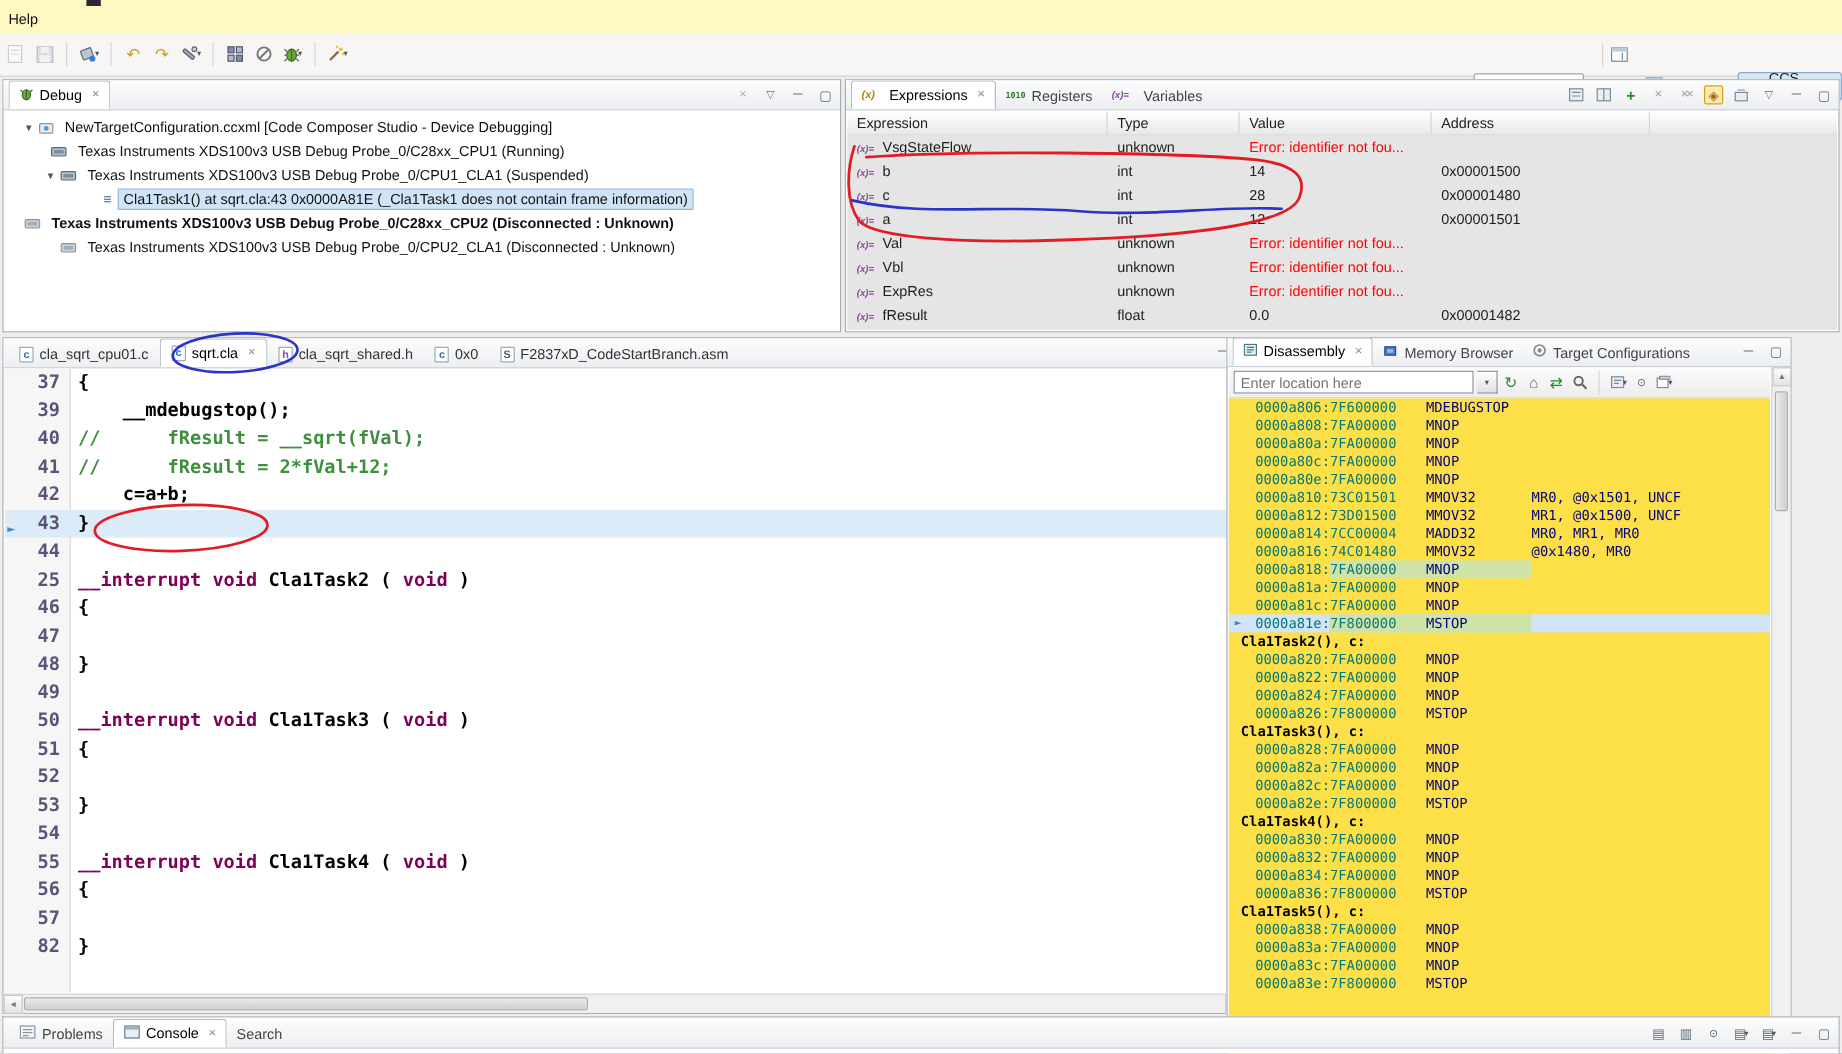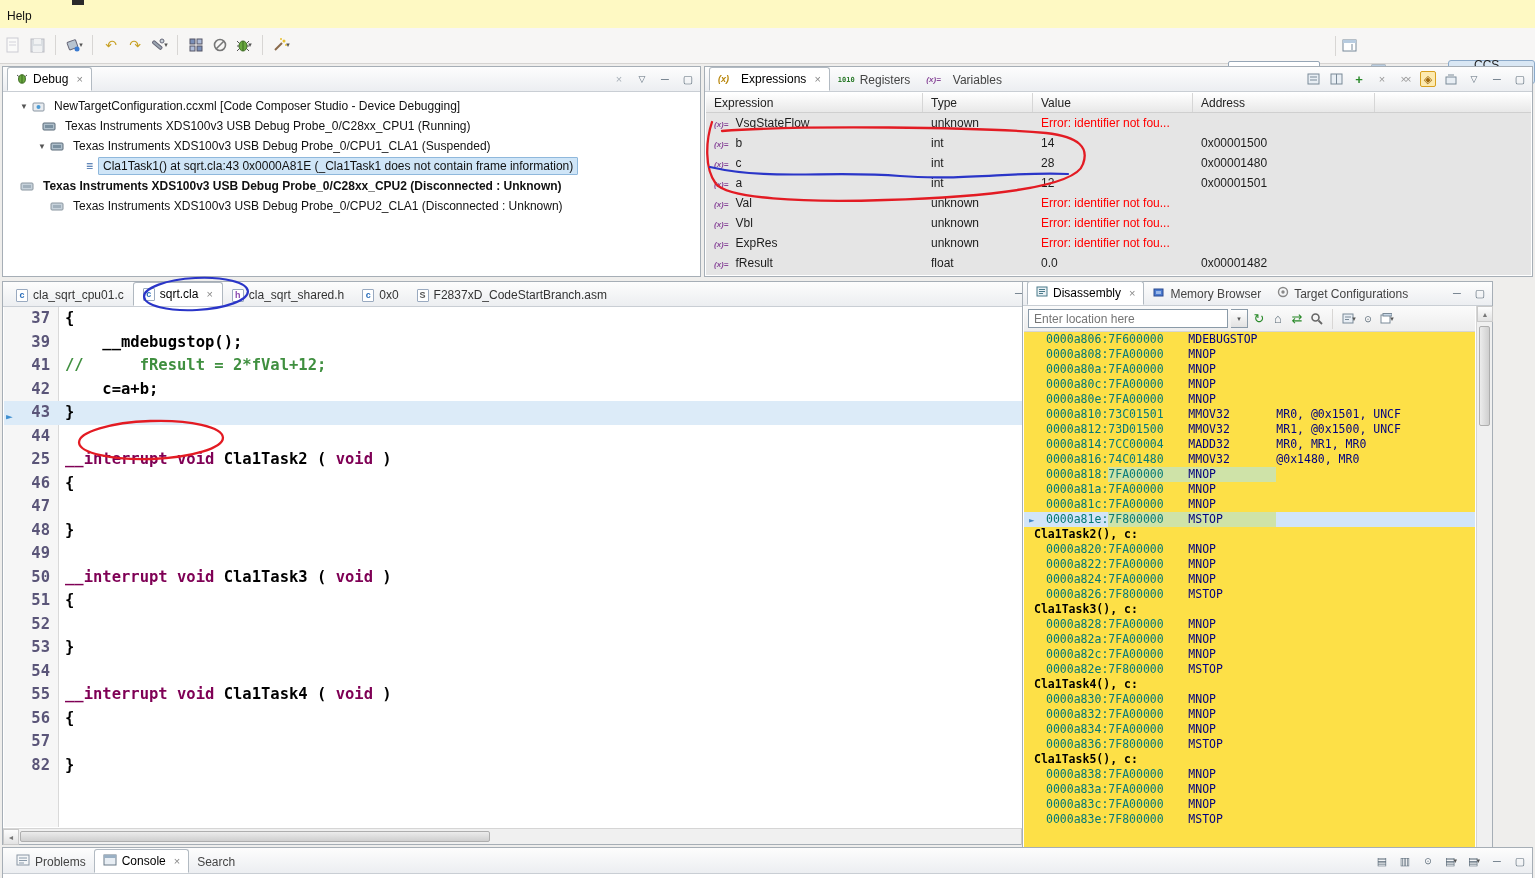--- a/index.html
+++ b/index.html
@@ -425,20 +425,25 @@
     <div id="editor-code">
         <div class="cline">
           <span class="cmargin"></span>
           <span class="cnum">37</span>
           <span class="ctext"><span class="seg-p">{</span></span>
         </div>
         <div class="cline">
           <span class="cmargin"></span>
           <span class="cnum">39</span>
           <span class="ctext"><span class="seg-p">    __mdebugstop();</span></span>
+        </div>
+        <div class="cline">
+          <span class="cmargin"></span>
+          <span class="cnum">40</span>
+          <span class="ctext"><span class="seg-c">//      fResult = __sqrt(fVal);</span></span>
         </div>
         <div class="cline">
           <span class="cmargin"></span>
           <span class="cnum">41</span>
           <span class="ctext"><span class="seg-c">//      fResult = 2*fVal+12;</span></span>
         </div>
         <div class="cline">
           <span class="cmargin"></span>
           <span class="cnum">42</span>
           <span class="ctext"><span class="seg-p">    c=a+b;</span></span>

